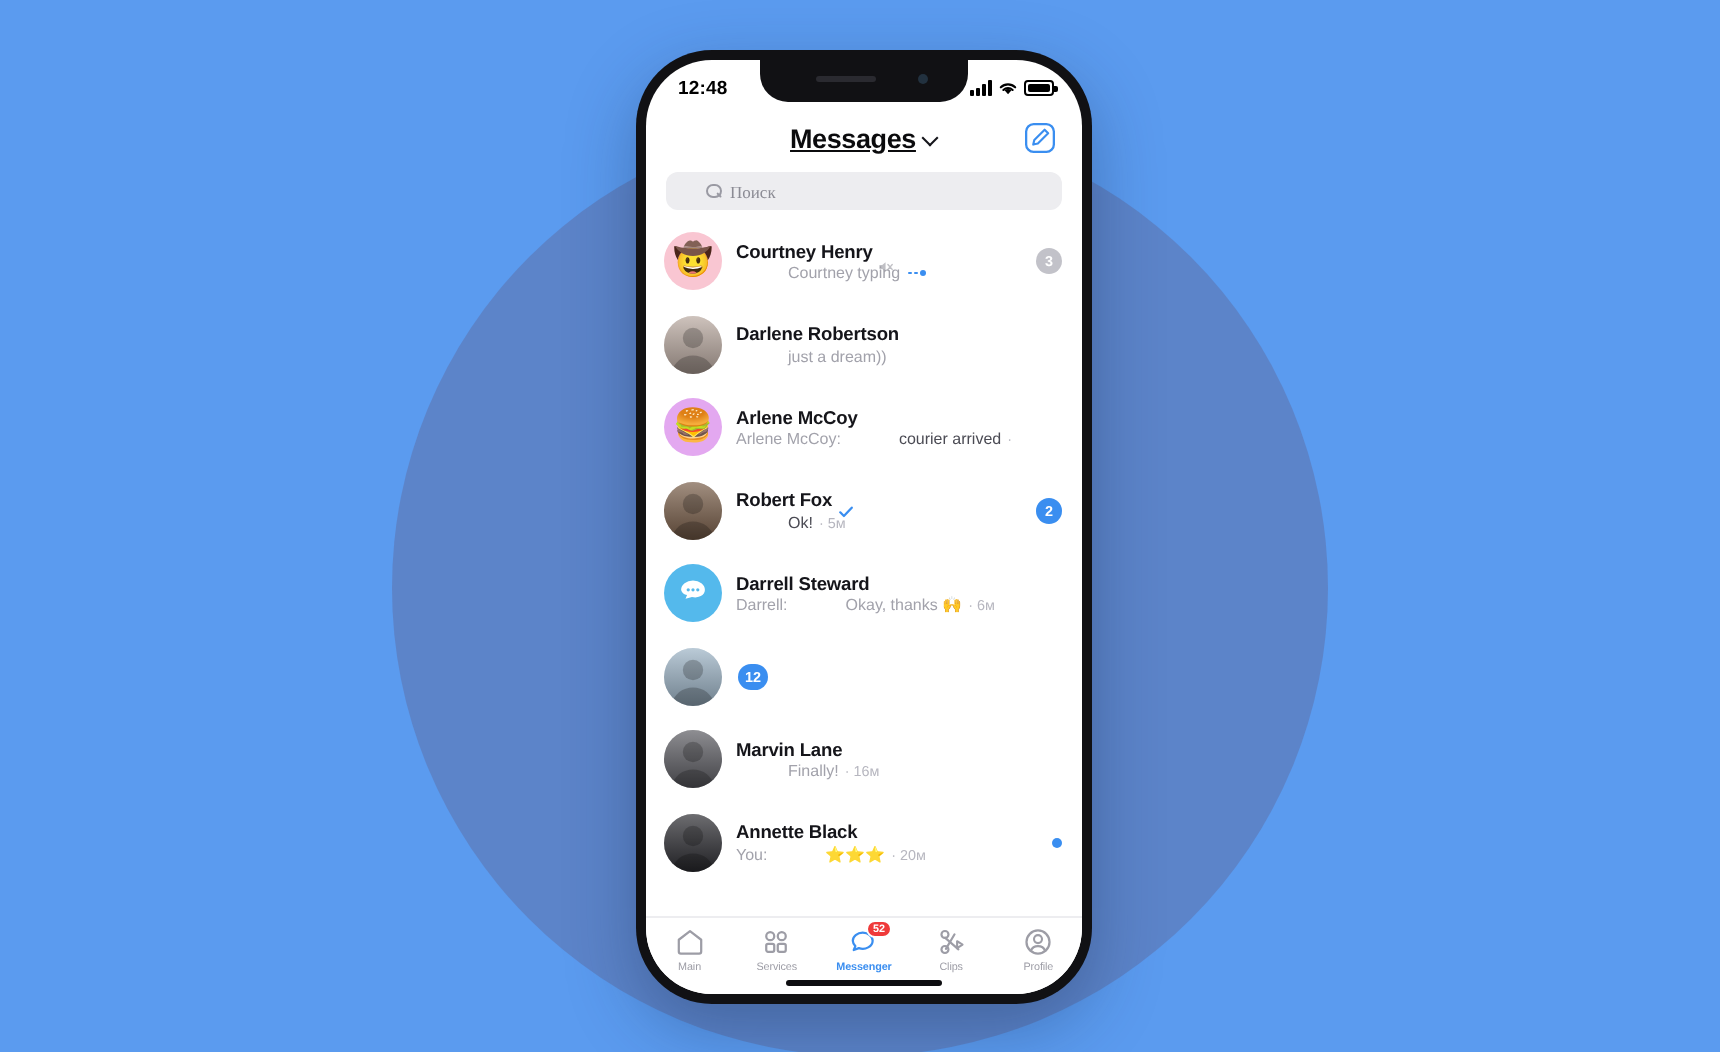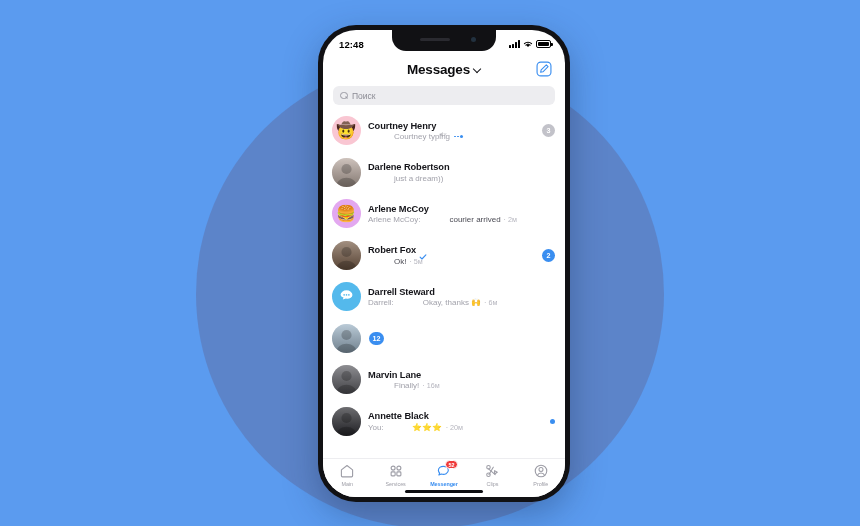--- a/index.html
+++ b/index.html
@@ -14,21 +14,21 @@
     left: 196px; top: 60px;
     width: 468px; height: 468px;
     border-radius: 50%;
     background: #5c82c6;
     opacity: 0.92;
   }
   
   #phone {
     position: absolute;
     left: 318px; top: 25px;
-    width: 252px; height: 477px;
+    width: 228px; height: 477px;
     background: #111114;
     border-radius: 38px;
     box-shadow: 0 12px 34px rgba(20,40,80,0.34);
     padding: 5px;
   }
   #screen {
     width: 100%; height: 100%;
     background: #ffffff;
     border-radius: 33px;
     overflow: hidden;
@@ -78,41 +78,41 @@
     width: 1.5px; height: 3px; background: #000; border-radius: 0 1px 1px 0;
   }
   .batt span { display: block; height: 100%; width: 100%; background: #000; border-radius: 1px; }
   
   #navbar {
     flex: none; height: 30px;
     display: flex; align-items: center;
     justify-content: center; position: relative;
   }
   #nav-title-wrap { display: flex; align-items: center; gap: 4px; }
-  #nav-title { font-size: 13.5px; font-weight: bold; color: #0b0b0d; letter-spacing: -0.2px; }
+  #nav-title { font-size: 13.5px; font-weight: bold; color: #0b0b0d; letter-spacing: -0.2px; text-decoration: underline; }
   .chev { width: 7px; height: 7px; position: relative; }
   .chev::after {
     content: ""; position: absolute; left: 0; top: 0;
     width: 5px; height: 5px;
     border-right: 1.4px solid #15151a;
     border-bottom: 1.4px solid #15151a;
     transform: rotate(45deg);
   }
   #compose-btn {
     position: absolute; right: 13px; top: 50%;
     transform: translateY(-50%);
     width: 16px; height: 16px;
   }
   
   #search-wrap { flex: none; padding: 2px 10px 5px 10px; }
   #search-bar {
     height: 19px; background: #ededf0;
     border-radius: 6px;
     display: flex; align-items: center;
-    padding: 0 7px; gap: 4px;
+    padding: 0 20px; gap: 4px; font-family: Liberation Serif, serif;
   }
   #search-icon { width: 8px; height: 8px; position: relative; flex: none; }
   #search-icon::before {
     content: ""; position: absolute; left: 0; top: 0;
     width: 5.5px; height: 5.5px; border: 1.1px solid #9a9aa3;
     border-radius: 50%;
   }
   #search-icon::after {
     content: ""; position: absolute; left: 5.2px; top: 5.4px;
     width: 3px; height: 1.1px; background: #9a9aa3;

